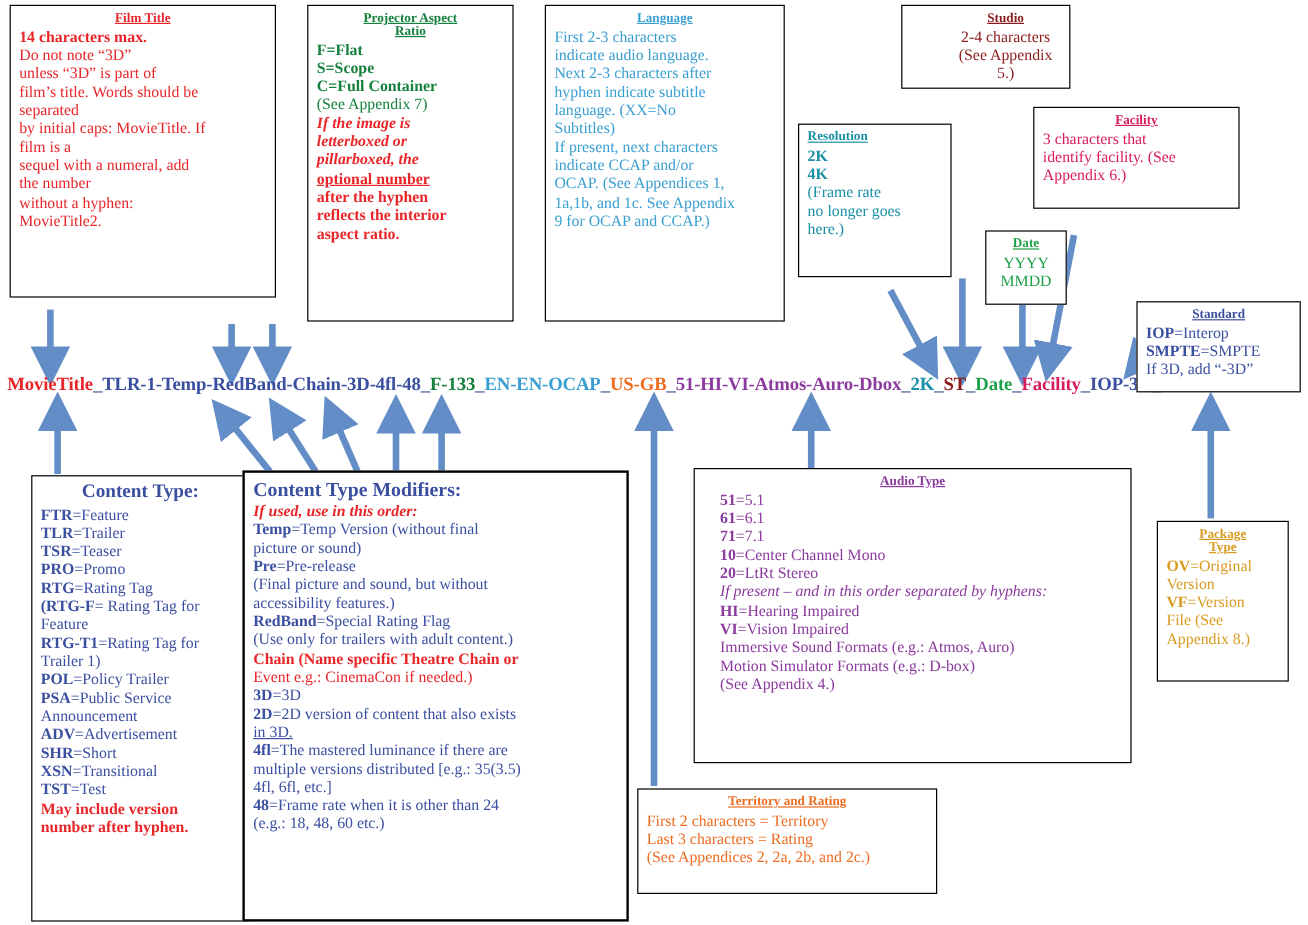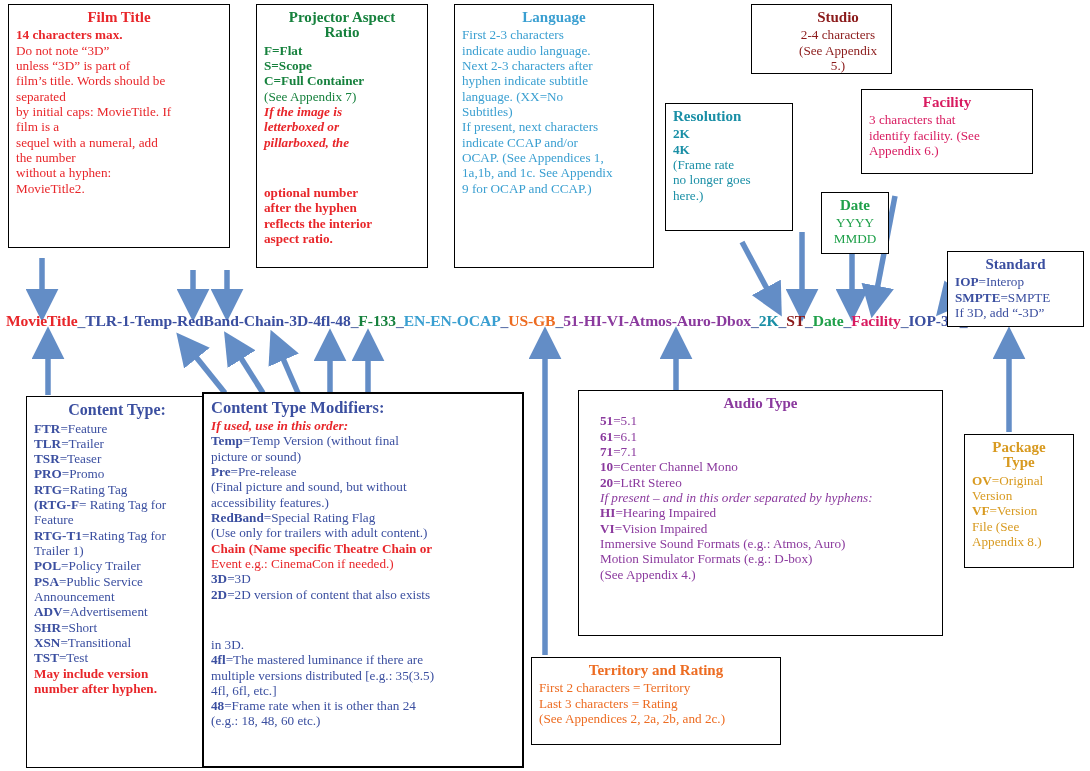--- a/index.html
+++ b/index.html
@@ -9,28 +9,28 @@
     position:relative;overflow:hidden;
   }
   .stage{position:absolute;left:0;top:0;width:1090px;height:771px;}
   svg.arrows{position:absolute;left:0;top:0;width:1090px;height:771px;pointer-events:none;}
   .box{
     position:absolute;border:1.5px solid #000;background:#fff;
     box-sizing:border-box;padding:4px 7px;line-height:1.16;
     font-size:13.2px;font-weight:bold;
   }
   .box .hd{
-    display:block;text-align:center;
-    font-weight:bold;font-size:15px;margin-bottom:1px;
+    display:block;text-align:center;text-decoration:underline;
+    font-weight:bold;font-size:11px;margin-bottom:1px;
   }
   .ln{display:block;}
   b{font-weight:bold;}
   .reg{font-weight:normal;}
   .ital{font-style:italic;}
-  .u{margin-top:35px;}
+  .u{text-decoration:underline;}
 
   
   .c-red{color:#e8262a;}
   .c-green{color:#16813d;}
   .c-green2{color:#1fa04a;}
   .c-ltblue{color:#3a9fd1;}
   .c-navy{color:#3b4fa0;}
   .c-purple{color:#8b3a9e;}
   .c-pink{color:#d81b60;}
   .c-orange{color:#ed6c22;}

